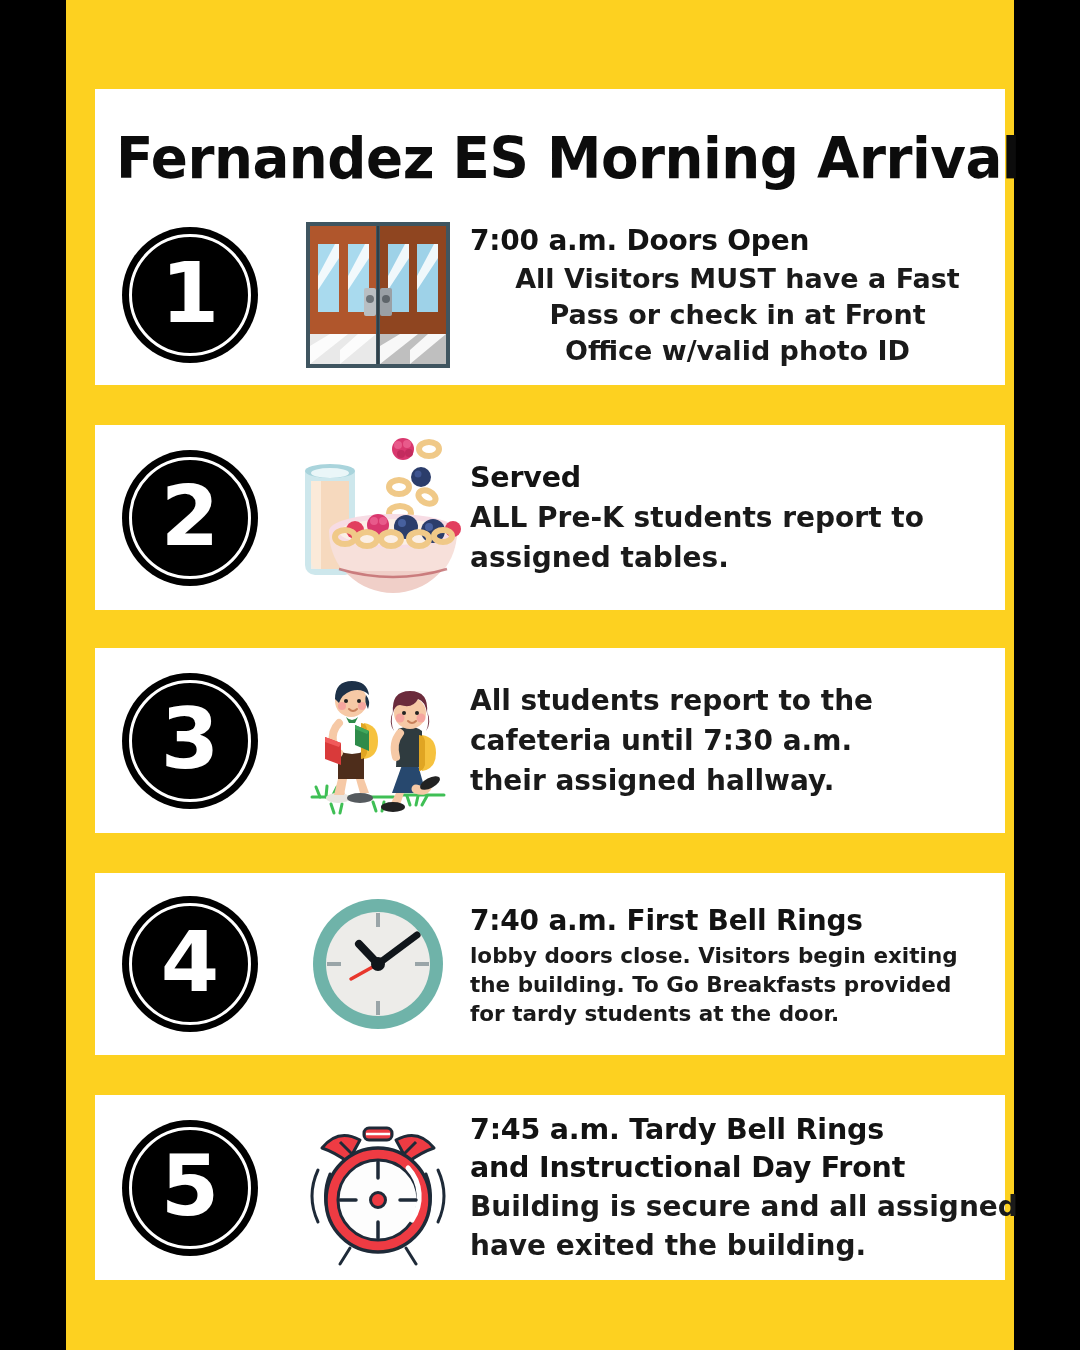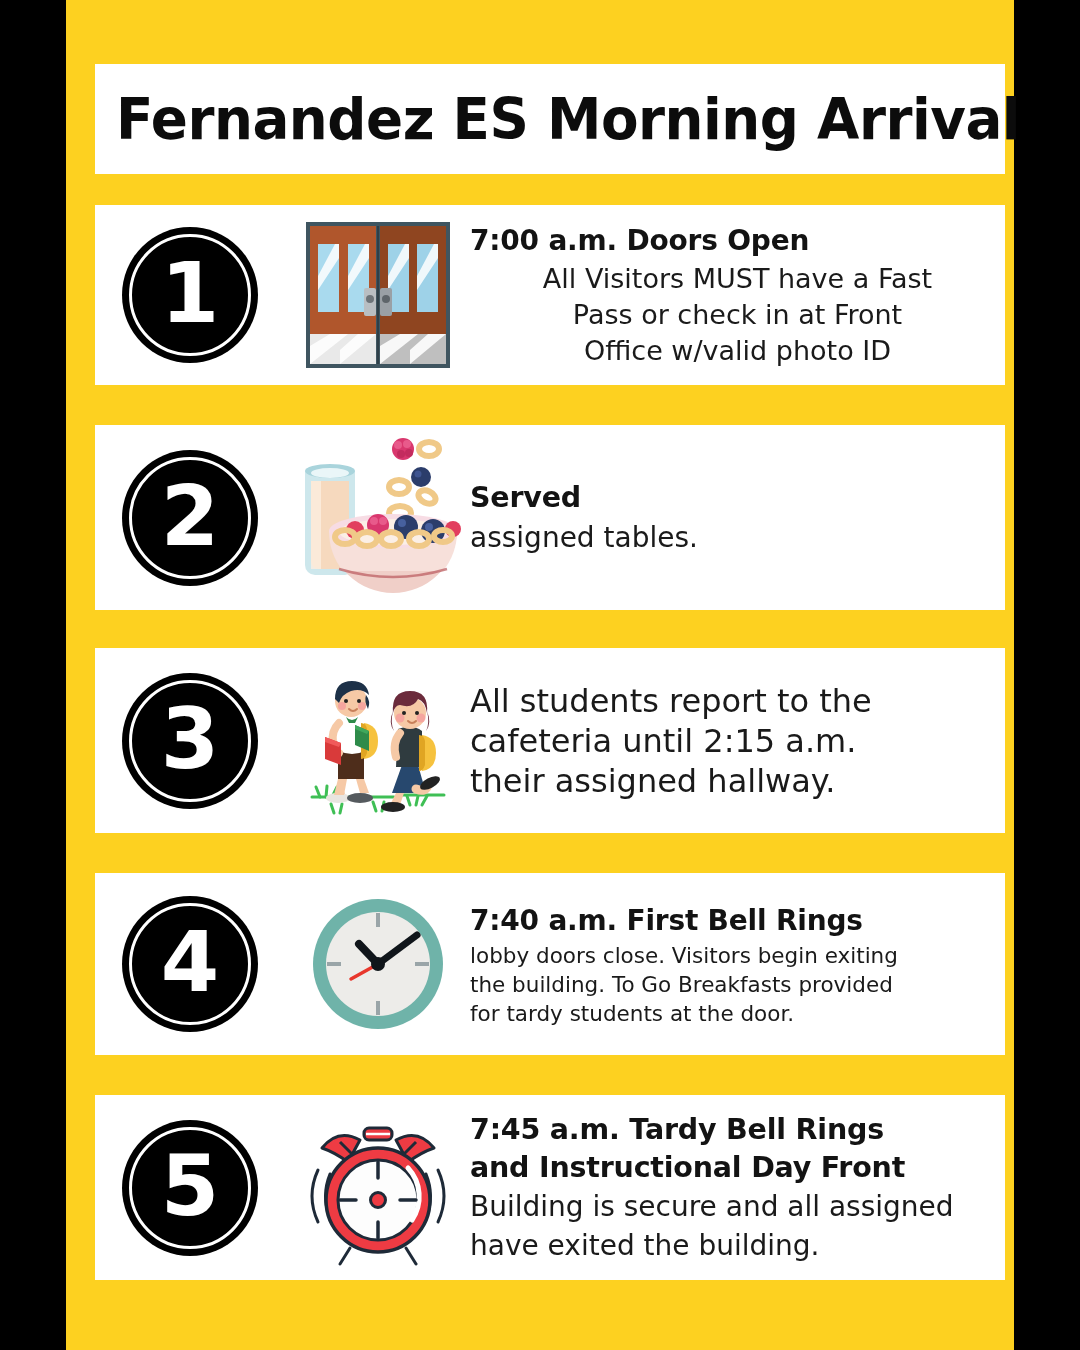--- a/index.html
+++ b/index.html
@@ -16,21 +16,21 @@
     background: #FDD120;
   }
   .card {
     position: absolute;
     background: #FFFFFF;
     left: 29px;
     width: 910px;
   }
 
   
-  #header-card { top: 64px; height: 110px; display: flex; align-items: center; }
+  #header-card { top: 89px; height: 138px; display: flex; align-items: center; }
   #poster-title {
     font-family: "DejaVu Sans", sans-serif;
     font-weight: 700;
     font-size: 57px;
     letter-spacing: -0.5px;
     color: #0c0c0c;
     padding-left: 22px;
     white-space: nowrap;
     transform: scaleX(0.96);
     transform-origin: left center;
@@ -65,31 +65,31 @@
 
   
   .head {
     font-family: "DejaVu Sans", sans-serif;
     font-weight: 700;
     color: #131313;
     letter-spacing: -0.2px;
   }
   .body {
     font-family: "DejaVu Sans", sans-serif;
-    font-weight: 400;
+    font-weight: 700;
     color: #1a1a1a;
   }
   .lines div { white-space: nowrap; }
 
   
   .s1 .head { font-size: 28px; line-height: 40px; }
   .s1 .body { font-size: 27px; line-height: 36px; }
   .s2 .head { font-size: 28.5px; line-height: 40px; }
   .s2 .body { font-size: 28px; line-height: 40px; }
-  .s3 .body { font-size: 32px; line-height: 40px; }
+  .s3 .body { font-size: 28px; line-height: 40px; }
   .s4 .head { font-size: 28px; line-height: 40px; }
   .s4 .body { font-size: 21.5px; line-height: 29px; }
   .s5 .head { font-size: 28.5px; line-height: 38px; }
   .s5 .body { font-size: 28px; line-height: 39px; }
 
   .center-lines { text-align: center; }
 
   
   .art { display:block; }
 </style>
@@ -209,20 +209,21 @@
           <ellipse cx="126" cy="104" rx="10" ry="7"></ellipse>
           <ellipse cx="150" cy="101" rx="9" ry="6"></ellipse>
         </g>
       </svg>
     </div>
     <div class="text-cell lines">
       <div class="head">
         <div>Served</div>
       </div>
       <div class="body">
+        <div>ALL Pre-K students report to</div>
         <div>assigned tables.</div>
       </div>
     </div>
   </div>
 
   <div class="card step-row s3" style="top:648px; height:185px;">
     <div class="badge-cell">
       <div class="badge">
         <div class="disc"></div>
         <div class="ring"></div>
@@ -295,21 +296,21 @@
           <path d="M110 60 q4 4 8 0" fill="none" stroke="#C8805A" stroke-width="2" stroke-linecap="round"></path>
           <path d="M124 74 q14 2 14 18 q0 16 -14 18 z" fill="#F6C23E"></path>
           <path d="M121 74 q5 0 6 6 v24 q-2 6 -6 6 z" fill="#E0A523"></path>
           <path d="M102 72 q-8 10 -4 24" fill="none" stroke="#F6C9A6" stroke-width="8" stroke-linecap="round"></path>
         </g>
       </svg>
     </div>
     <div class="text-cell lines">
       <div class="body">
         <div>All students report to the</div>
-        <div>cafeteria until 2:15 a.m.</div>
+        <div>cafeteria until 7:30 a.m.</div>
         <div>their assigned hallway.</div>
       </div>
     </div>
   </div>
 
   <div class="card step-row s4" style="top:873px; height:182px;">
     <div class="badge-cell">
       <div class="badge">
         <div class="disc"></div>
         <div class="ring"></div>

